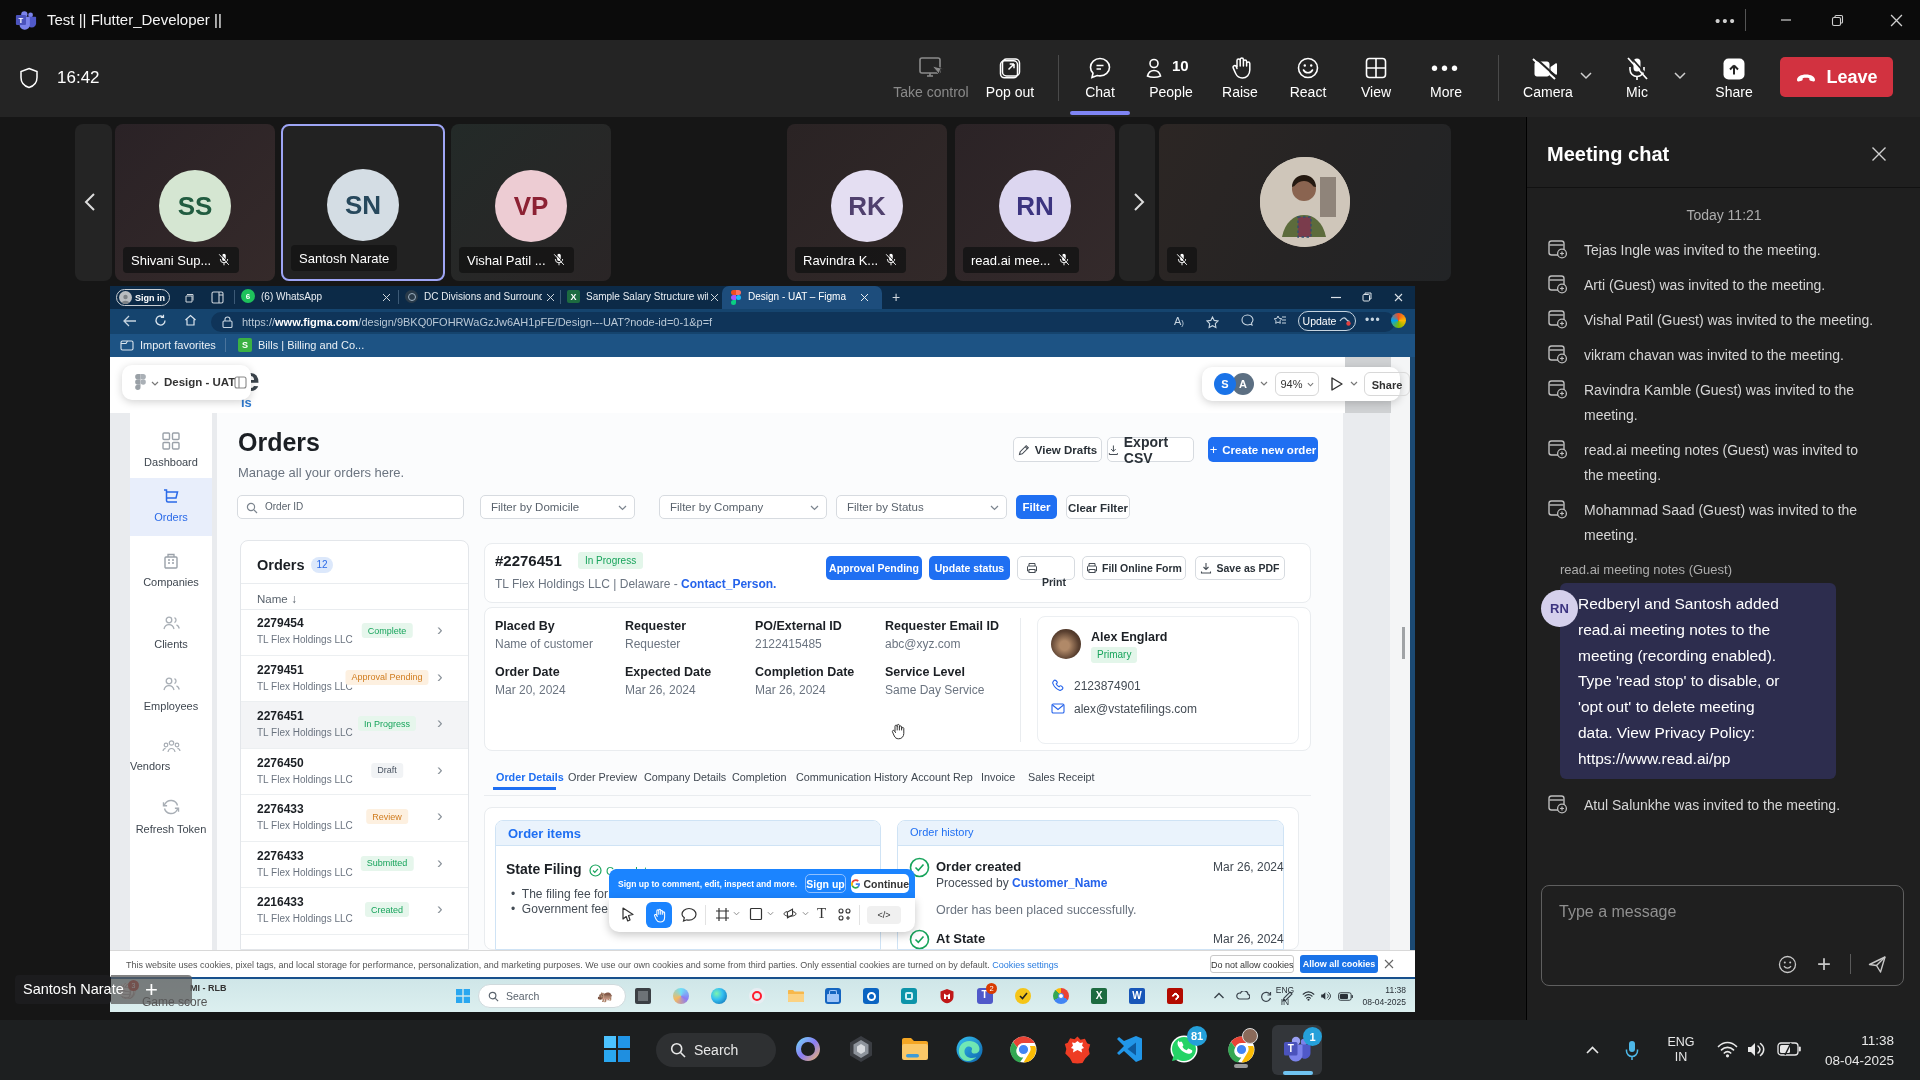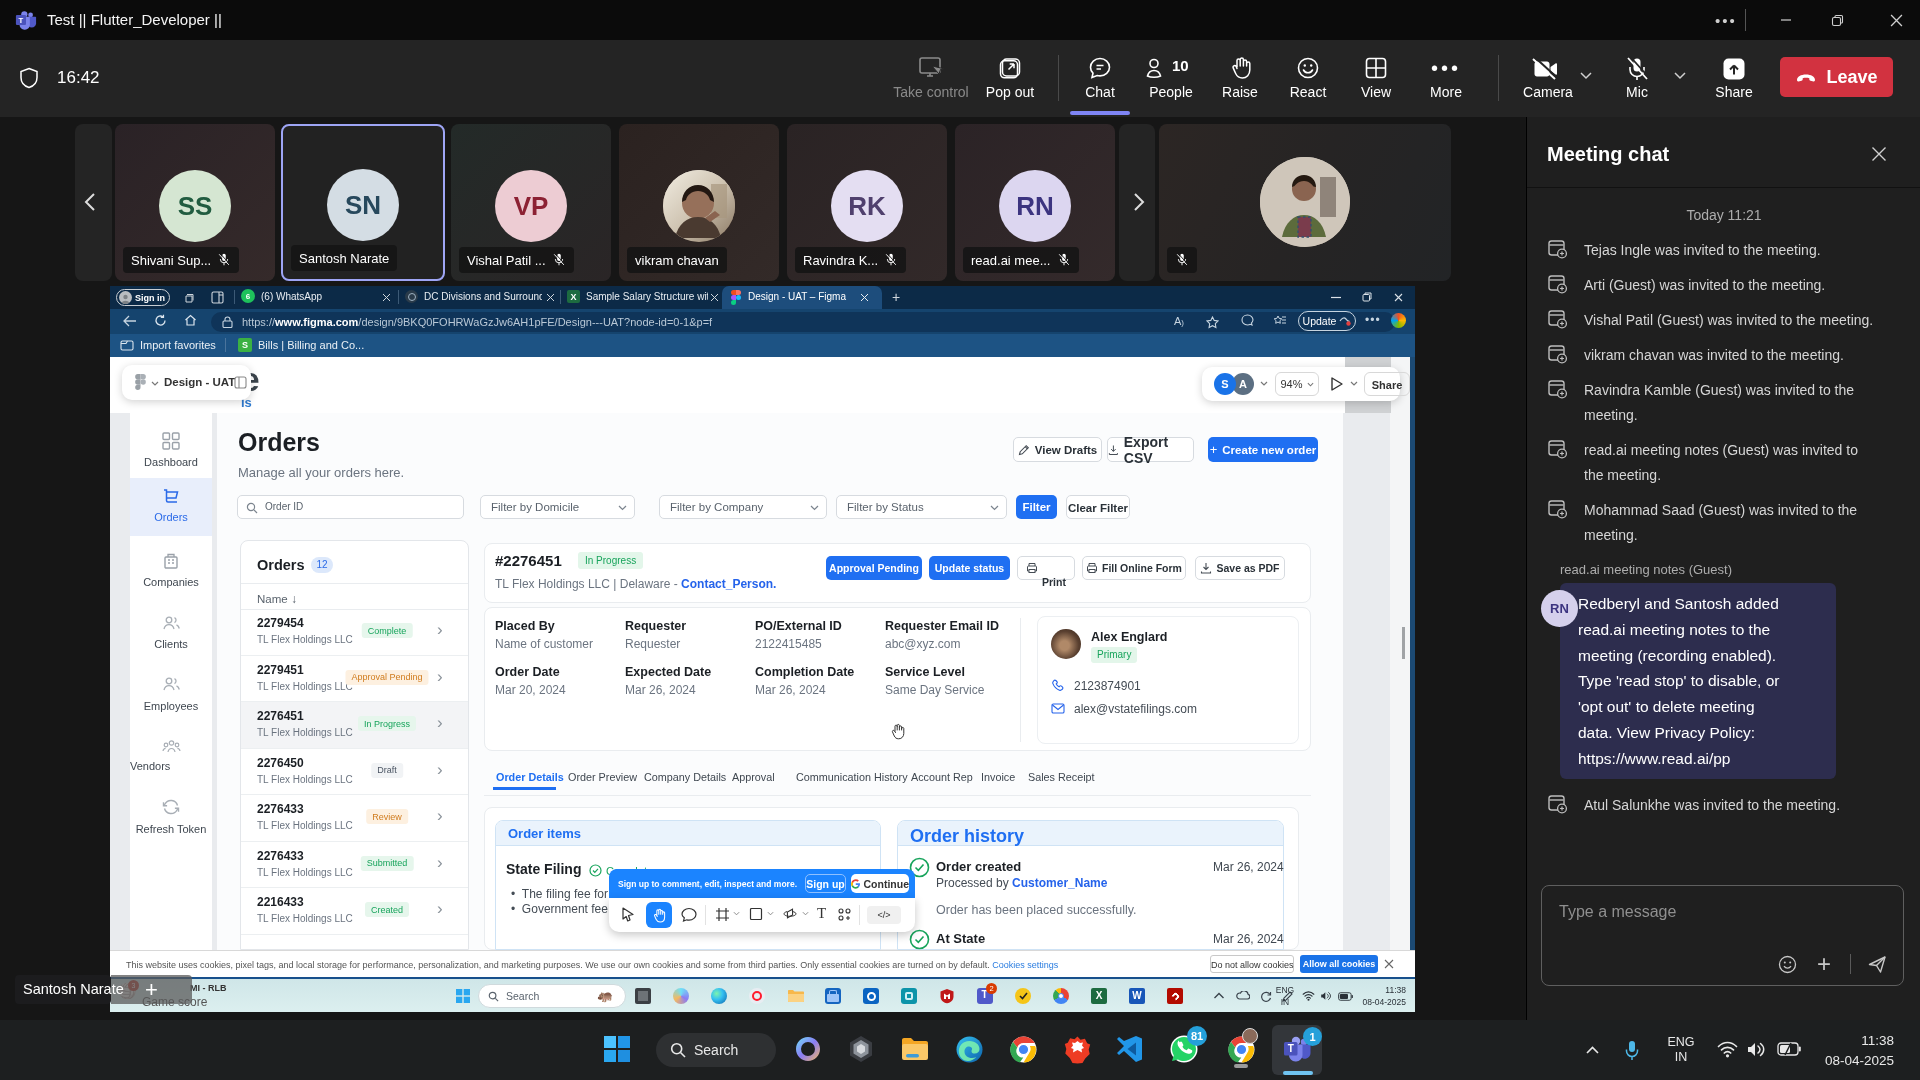--- a/index.html
+++ b/index.html
@@ -220,42 +220,20 @@
       <div class="avatar" style="background:#edccd3;color:#8c2133;">VP</div>
       <div class="nlabel">
           <span>Vishal Patil ...</span>
         <svg width="14" height="14" viewBox="0 0 16 16">
             <path d="M6 2.8A2 2 0 0 1 10 2.8v4.4a2 2 0 0 1-4 0z" fill="#fff"></path>
             <path d="M3.8 7a4.2 4.2 0 0 0 8.4 0M8 11.5V14" fill="none" stroke="#fff" stroke-width="1.1"></path>
             <path d="M2.5 1.5l11 12" stroke="#fff" stroke-width="1.1"></path>
             <path d="M3.6.6l11 12" stroke="#1a1a1a" stroke-width="1.1"></path>
           </svg>
       </div>
-    </div>
-    <div class="tile" style="left:619px;width:160px;background:linear-gradient(135deg,#2b2220,#332a28);">
-      <div class="avatar" style="background:linear-gradient(180deg,#e8e2d8 0%,#cbb9a4 45%,#6b5243 75%,#4a3a30 100%);overflow:hidden;">
-        <svg width="72" height="72" viewBox="0 0 72 72">
-            <defs>
-              <linearGradient id="vkb" x1="0" y1="0" x2="1" y2="1">
-                <stop offset="0" stop-color="#f2ede2"></stop>
-                <stop offset=".5" stop-color="#cfc4b2"></stop>
-                <stop offset="1" stop-color="#8a7863"></stop>
-              </linearGradient>
-            </defs>
-            <rect width="72" height="72" fill="url(#vkb)"></rect>
-            <rect x="48" y="14" width="16" height="34" fill="#a8977f" opacity=".7"></rect>
-            <circle cx="35" cy="33" r="16" fill="#96705a"></circle>
-            <path d="M19 32c0-10 7-17 16-17s16 7 16 17l-4-2c-1-5-6-9-12-9s-11 4-12 9z" fill="#231812"></path>
-            <path d="M12 68c3-14 12-21 23-21s20 7 23 21z" fill="#4a3a30"></path>
-            <path d="M42 48l10-7 5 4-10 7z" fill="#8a6450"></path>
-          </svg>
-      </div>
-      <div class="nlabel">
-          <span>vikram chavan</span>
-        </div>
     </div>
     <div class="tile" style="left:787px;width:160px;background:linear-gradient(135deg,#2a2324,#322929);">
       <div class="avatar" style="background:#e4def2;color:#50406e;">RK</div>
       <div class="nlabel">
           <span>Ravindra K...</span>
         <svg width="14" height="14" viewBox="0 0 16 16">
             <path d="M6 2.8A2 2 0 0 1 10 2.8v4.4a2 2 0 0 1-4 0z" fill="#fff"></path>
             <path d="M3.8 7a4.2 4.2 0 0 0 8.4 0M8 11.5V14" fill="none" stroke="#fff" stroke-width="1.1"></path>
             <path d="M2.5 1.5l11 12" stroke="#fff" stroke-width="1.1"></path>
             <path d="M3.6.6l11 12" stroke="#1a1a1a" stroke-width="1.1"></path>
@@ -682,21 +660,21 @@
           </div>
 
           <svg class="abs" style="left:673px;top:310px;z-index:6" width="16" height="17" viewBox="0 0 16 17">
               <path d="M5 8V3.2c0-.6.5-1.1 1.1-1.1s1.1.5 1.1 1.1V7m0-3.5V2.5c0-.6.5-1.1 1.1-1.1s1.1.5 1.1 1.1V7m0-3c0-.6.5-1.1 1.1-1.1s1.1.5 1.1 1.1V7m0-1.5c0-.6.5-1.1 1.1-1.1s1.1.5 1.1 1.1v4.9c0 3-2 5.4-5.1 5.4-2.4 0-3.6-1.1-4.4-2.8-.6-1.2-1.3-2.8-1.8-4.1-.3-.6 0-1.3.6-1.5.5-.2 1.1 0 1.4.5l1 1.6" fill="#fff" stroke="#333" stroke-width="1" stroke-linecap="round" stroke-linejoin="round"></path>
             </svg>
 
           <div class="abs" style="left:279px;top:358px;font-size:10.8px;font-weight:bold;color:#1f6ff2;white-space:nowrap;">Order Details</div>
           <div class="abs" style="left:276px;top:374px;width:63px;height:3px;background:#1f6ff2;"></div>
           <div class="abs" style="left:351px;top:358px;font-size:10.8px;color:#3f4750;white-space:nowrap;">Order Preview</div>
           <div class="abs" style="left:427px;top:358px;font-size:10.8px;color:#3f4750;white-space:nowrap;">Company Details</div>
-          <div class="abs" style="left:515px;top:358px;font-size:10.8px;color:#3f4750;white-space:nowrap;">Approval</div>
+          <div class="abs" style="left:515px;top:358px;font-size:10.8px;color:#3f4750;white-space:nowrap;">Completion</div>
           <div class="abs" style="left:579px;top:358px;font-size:10.8px;color:#3f4750;white-space:nowrap;">Communication History</div>
           <div class="abs" style="left:694px;top:358px;font-size:10.8px;color:#3f4750;white-space:nowrap;">Account Rep</div>
           <div class="abs" style="left:764px;top:358px;font-size:10.8px;color:#3f4750;white-space:nowrap;">Invoice</div>
           <div class="abs" style="left:811px;top:358px;font-size:10.8px;color:#3f4750;white-space:nowrap;">Sales Receipt</div>
           <div class="abs" style="left:267px;top:382px;width:827px;height:1px;background:#e9ecef;"></div>
 
           <div class="abs" style="left:267px;top:394px;width:815px;height:143px;background:#fff;border:1px solid #e9ecef;border-radius:8px;"></div>
 
           <div class="abs" style="left:278px;top:407px;width:386px;height:130px;background:#fff;border:1px solid #cfe3f5;border-radius:8px 8px 0 0;">
             <div class="abs" style="left:0;top:0;width:384px;height:25px;background:#eaf3fc;border-bottom:1px solid #cfe3f5;border-radius:7px 7px 0 0;"></div>
@@ -706,21 +684,21 @@
                 <circle cx="6.5" cy="6.5" r="5.5" fill="none" stroke="#18a45c" stroke-width="1.2"></circle>
                 <path d="M4 6.5l1.8 1.8L9 4.8" fill="none" stroke="#18a45c" stroke-width="1.2"></path>
               </svg>
             <div class="abs" style="left:110px;top:44px;font-size:11px;color:#18a45c;">Complet</div>
             <div class="abs" style="left:15px;top:66px;font-size:12px;color:#444c55;">•&nbsp;&nbsp;The filing fee for the a</div>
             <div class="abs" style="left:15px;top:81px;font-size:12px;color:#444c55;">•&nbsp;&nbsp;Government fee</div>
           </div>
 
           <div class="abs" style="left:680px;top:407px;width:387px;height:130px;background:#fff;border:1px solid #cfe3f5;border-radius:8px 8px 0 0;">
             <div class="abs" style="left:0;top:0;width:385px;height:25px;background:#eaf3fc;border-bottom:1px solid #cfe3f5;border-radius:7px 7px 0 0;"></div>
-            <div class="abs" style="left:12px;top:5px;font-size:18px;font-weight:bold;color:#1f6ff2;">Order history</div>
+            <div class="abs" style="left:12px;top:5px;font-size:11px;font-weight:normal;color:#1f6ff2;">Order history</div>
             <svg class="abs" style="left:11px;top:36px" width="21" height="21" viewBox="0 0 21 21">
                 <circle cx="10.5" cy="10.5" r="9" fill="none" stroke="#18a45c" stroke-width="1.6"></circle>
                 <path d="M6.5 10.5l2.8 2.8L14.5 7.5" fill="none" stroke="#18a45c" stroke-width="1.6"></path>
               </svg>
             <div class="abs" style="left:38px;top:38px;font-size:13px;font-weight:bold;color:#1b1f24;">Order created</div>
             <div class="abs" style="left:315px;top:39px;font-size:12px;color:#3f4750;white-space:nowrap;">Mar 26, 2024</div>
             <div class="abs" style="left:38px;top:55px;font-size:12px;color:#444c55;">Processed by <span style="color:#2563eb;font-weight:bold;">Customer_Name</span></div>
             <div class="abs" style="left:38px;top:82px;font-size:12.5px;color:#6b7480;">Order has been placed successfully.</div>
             <svg class="abs" style="left:11px;top:108px" width="21" height="21" viewBox="0 0 21 21">
                 <circle cx="10.5" cy="10.5" r="9" fill="none" stroke="#18a45c" stroke-width="1.6"></circle>

